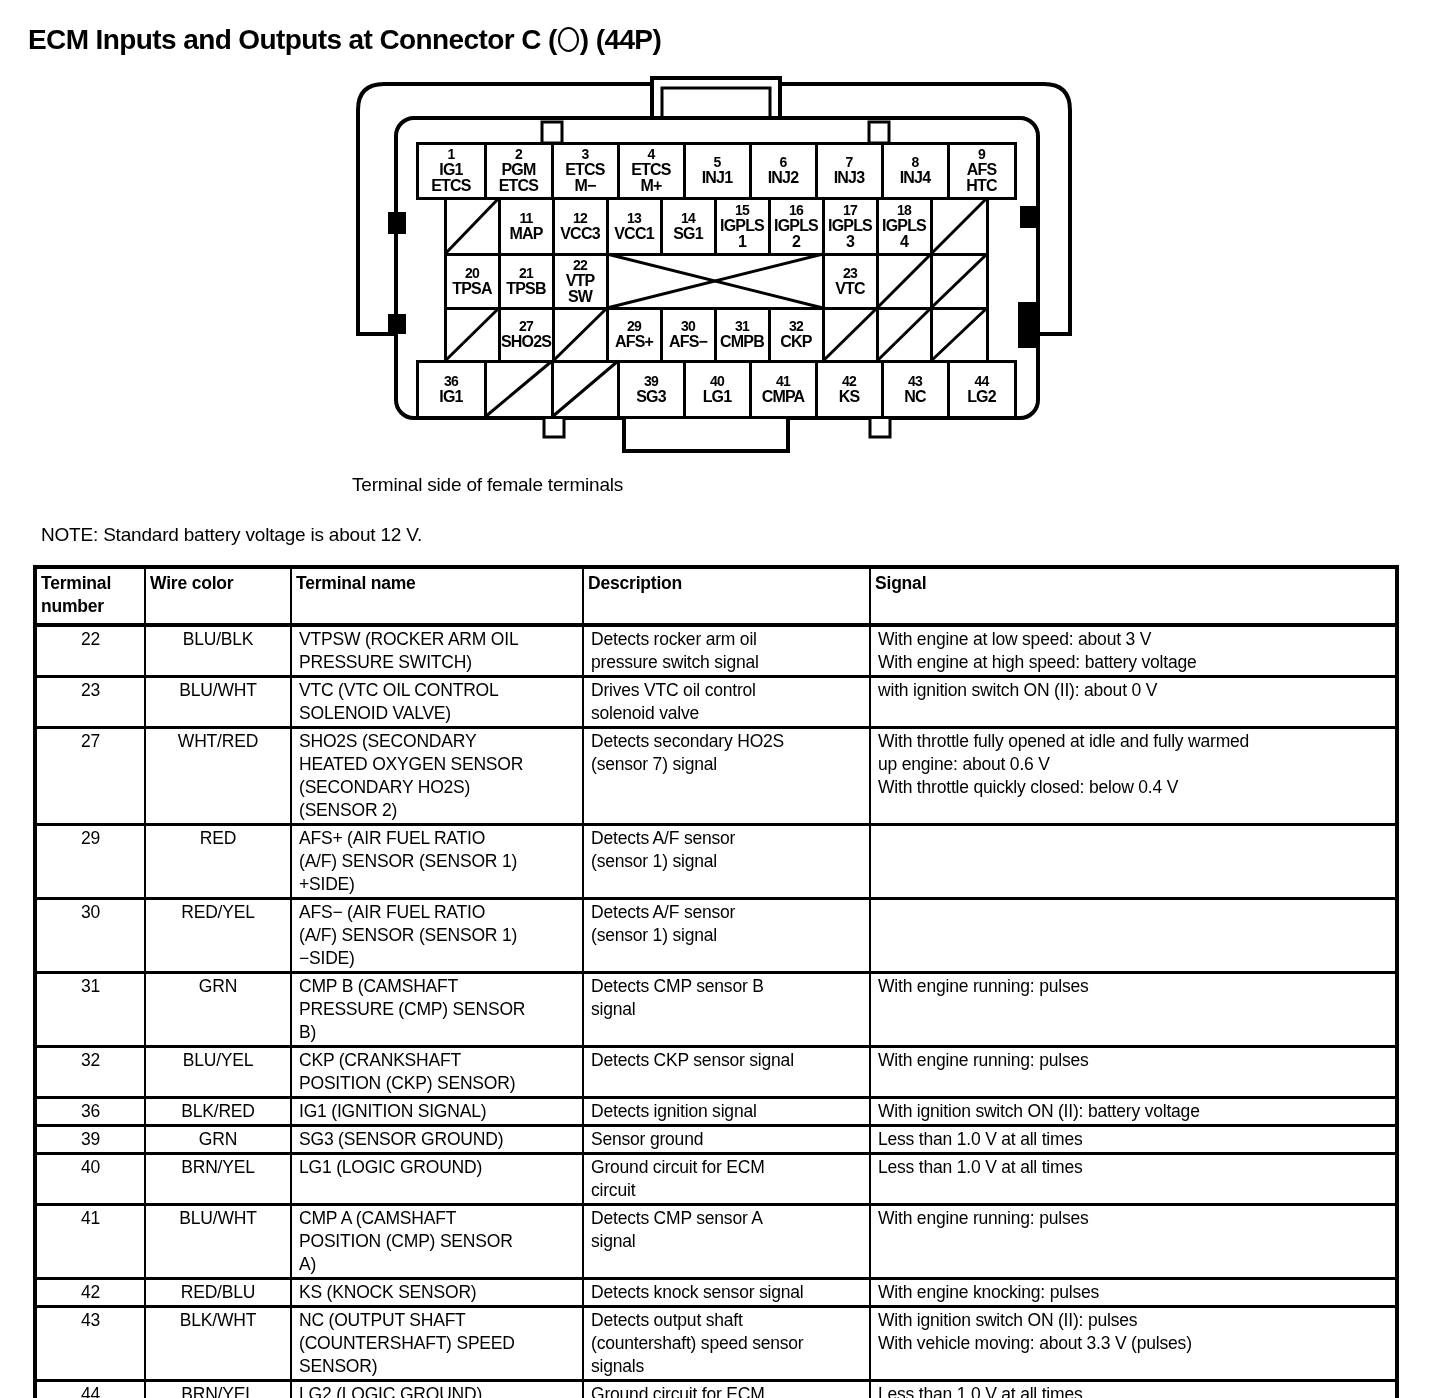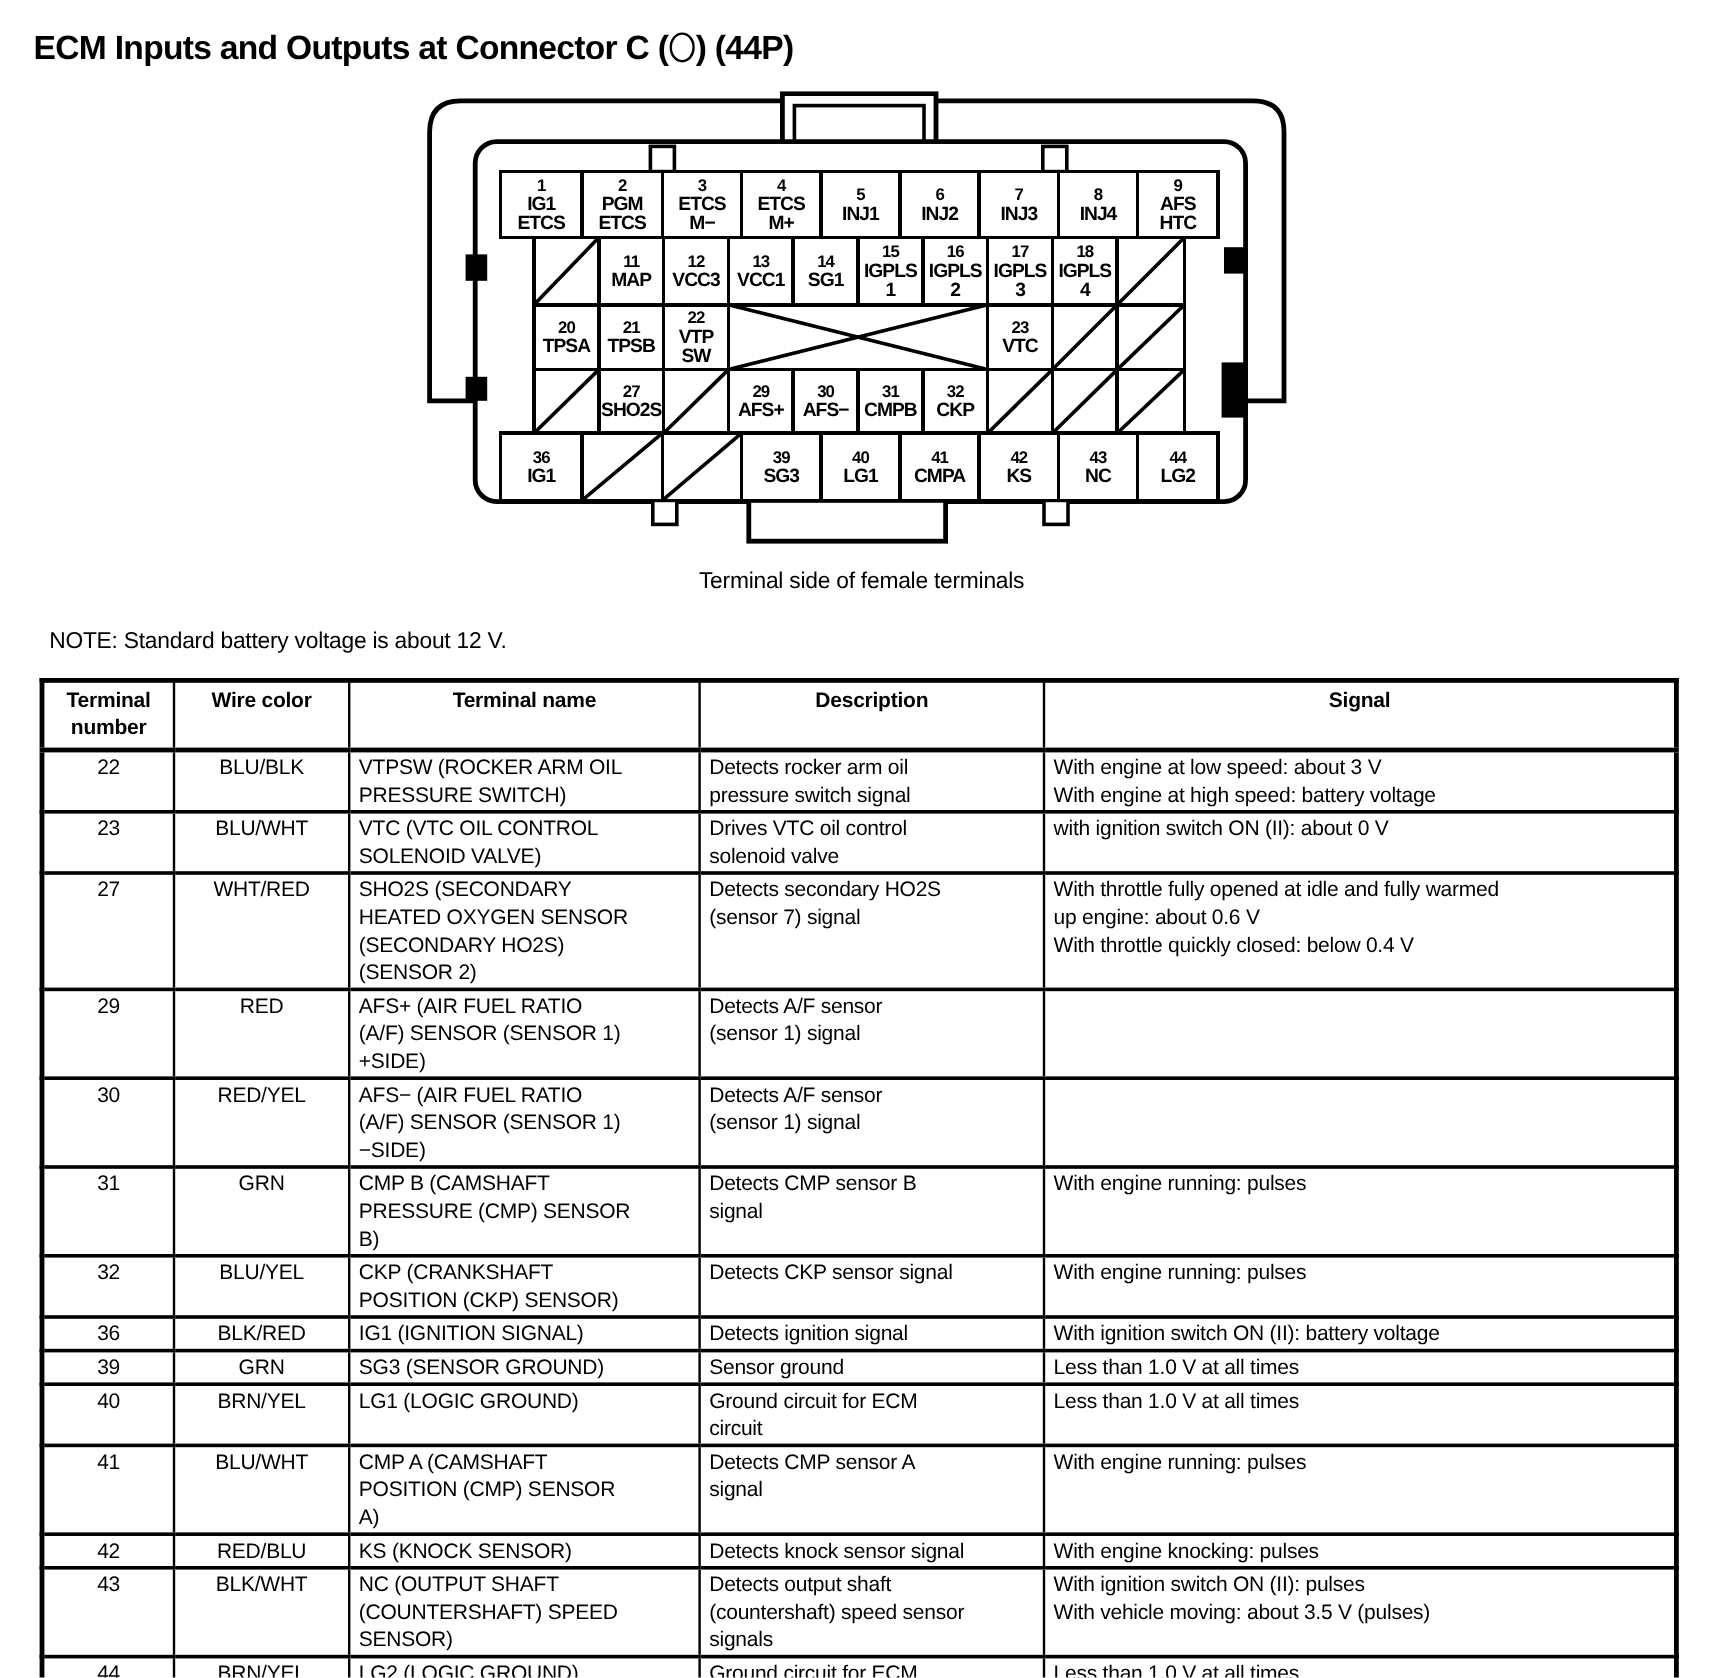--- a/index.html
+++ b/index.html
@@ -3,30 +3,30 @@
 <meta charset="utf-8">
 <style>
   html,body{margin:0;padding:0;background:#fff;}
   body{width:1440px;height:1398px;position:relative;overflow:hidden;
        font-family:"Liberation Sans",sans-serif;color:#000;}
   .page-title{position:absolute;left:28px;top:24px;font-size:28px;font-weight:bold;
        letter-spacing:-0.6px;white-space:nowrap;}
   .circ{display:inline-block;width:17px;height:21px;border:2.5px solid #000;
        border-radius:50%;vertical-align:-3px;margin:0 1px;}
   .connector-wrap{position:absolute;left:352px;top:76px;width:732px;height:392px;}
-  .diagram-caption{position:absolute;left:352px;top:474px;width:732px;text-align:center;
+  .diagram-caption{position:absolute;left:352px;top:474px;width:732px;text-align:left;
        font-size:19px;letter-spacing:-0.2px;}
   .note-line{position:absolute;left:29px;top:524px;font-size:19px;letter-spacing:-0.2px;margin-left:12px;}
   table.pinout{position:absolute;left:33px;top:565px;width:1362px;border-collapse:collapse;
        table-layout:fixed;border:4px solid #000;}
   table.pinout th, table.pinout td{border:2px solid #000;font-size:17.5px;line-height:23px;
        letter-spacing:-0.2px;padding:1px 7px;vertical-align:top;white-space:pre-line;
        overflow:hidden;}
   table.pinout td{border-top-width:3px;border-bottom-width:3px;}
-  table.pinout th{font-weight:bold;text-align:center;border-bottom:4px solid #000;
+  table.pinout th{font-weight:bold;text-align:left;border-bottom:4px solid #000;
        padding:3px 4px 5px;}
   td.c{text-align:center;}
   svg text{font-family:"Liberation Sans",sans-serif;font-weight:bold;}
 </style>
 </head>
 <body>
 
 <div class="page-title"><span>ECM Inputs and Outputs at Connector C (</span><span class="circ"></span><span>) (44P)</span></div>
 
 <div class="connector-wrap"><svg viewBox="0 0 732 392" width="732" height="392">
@@ -403,21 +403,21 @@
       <tr>
         <td class="c">43</td>
         <td class="c">BLK/WHT</td>
         <td>NC (OUTPUT SHAFT
 (COUNTERSHAFT) SPEED
 SENSOR)</td>
         <td>Detects output shaft
 (countershaft) speed sensor
 signals</td>
         <td>With ignition switch ON (II): pulses
-With vehicle moving: about 3.5 V (pulses)</td>
+With vehicle moving: about 3.3 V (pulses)</td>
       </tr>
       <tr>
         <td class="c">44</td>
         <td class="c">BRN/YEL</td>
         <td>LG2 (LOGIC GROUND)</td>
         <td>Ground circuit for ECM
 circuit</td>
         <td>Less than 1.0 V at all times</td>
       </tr>
     </tbody>

